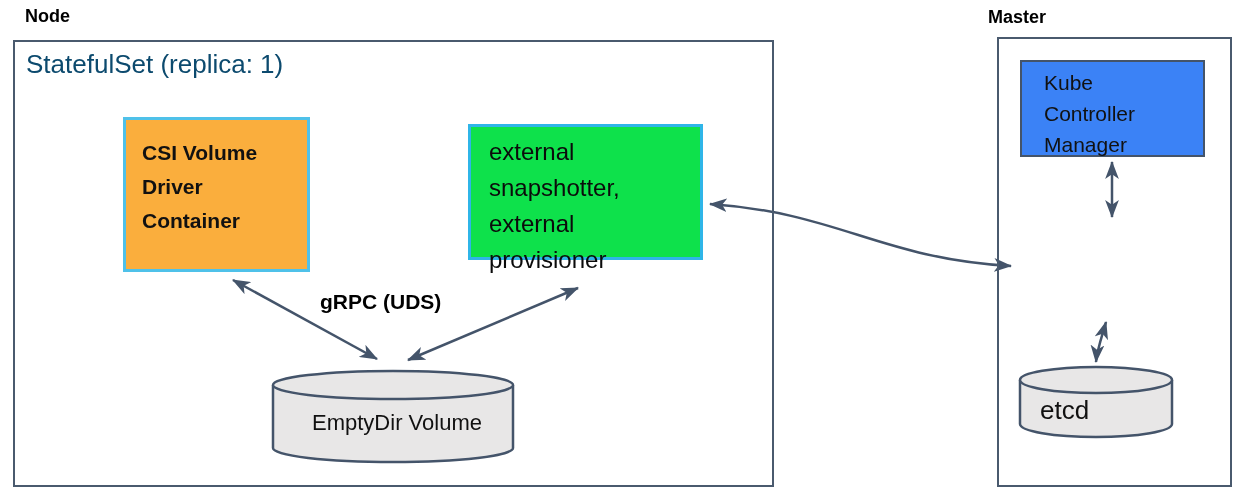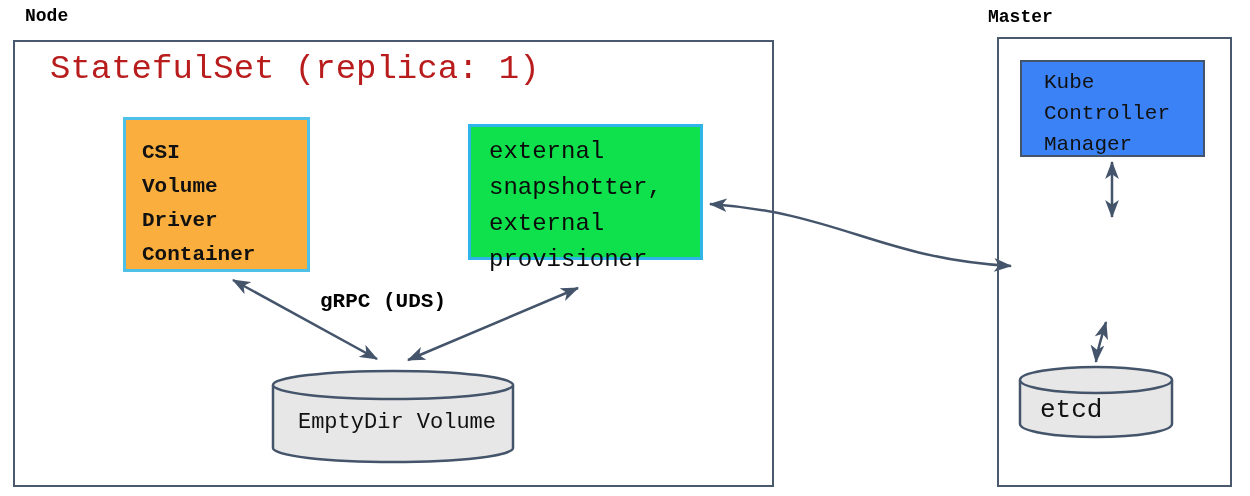--- a/index.html
+++ b/index.html
@@ -7,43 +7,41 @@
   body {
     font-family: "Liberation Sans", sans-serif;
     color: #1a1a1a;
   }
   .canvas {
     position: relative;
     width: 1250px;
     height: 496px;
     background: #ffffff;
     overflow: hidden;
-    font-family: Liberation Mono, monospace;
   }
   .abs { position: absolute; }
 
   
   .region-label {
     font-size: 18px;
     font-weight: bold;
     color: #000000;
     line-height: 1.1;
   }
 
   
   .region-box {
     border: 2px solid #4a5a6e;
     background: transparent;
   }
 
   .statefulset-label {
-    font-size: 34px;
-    color: #b91c1c;
+    font-size: 26px;
+    color: #0c4a6e;
     line-height: 1.15;
-    margin-left: 24px;
   }
 
   
   .csi-box {
     left: 123px; top: 117px; width: 187px; height: 155px;
     background: #faae3d;
     border: 3px solid #4fc1e9;
     padding: 16px 0 0 16px;
   }
   .csi-box .box-text {

